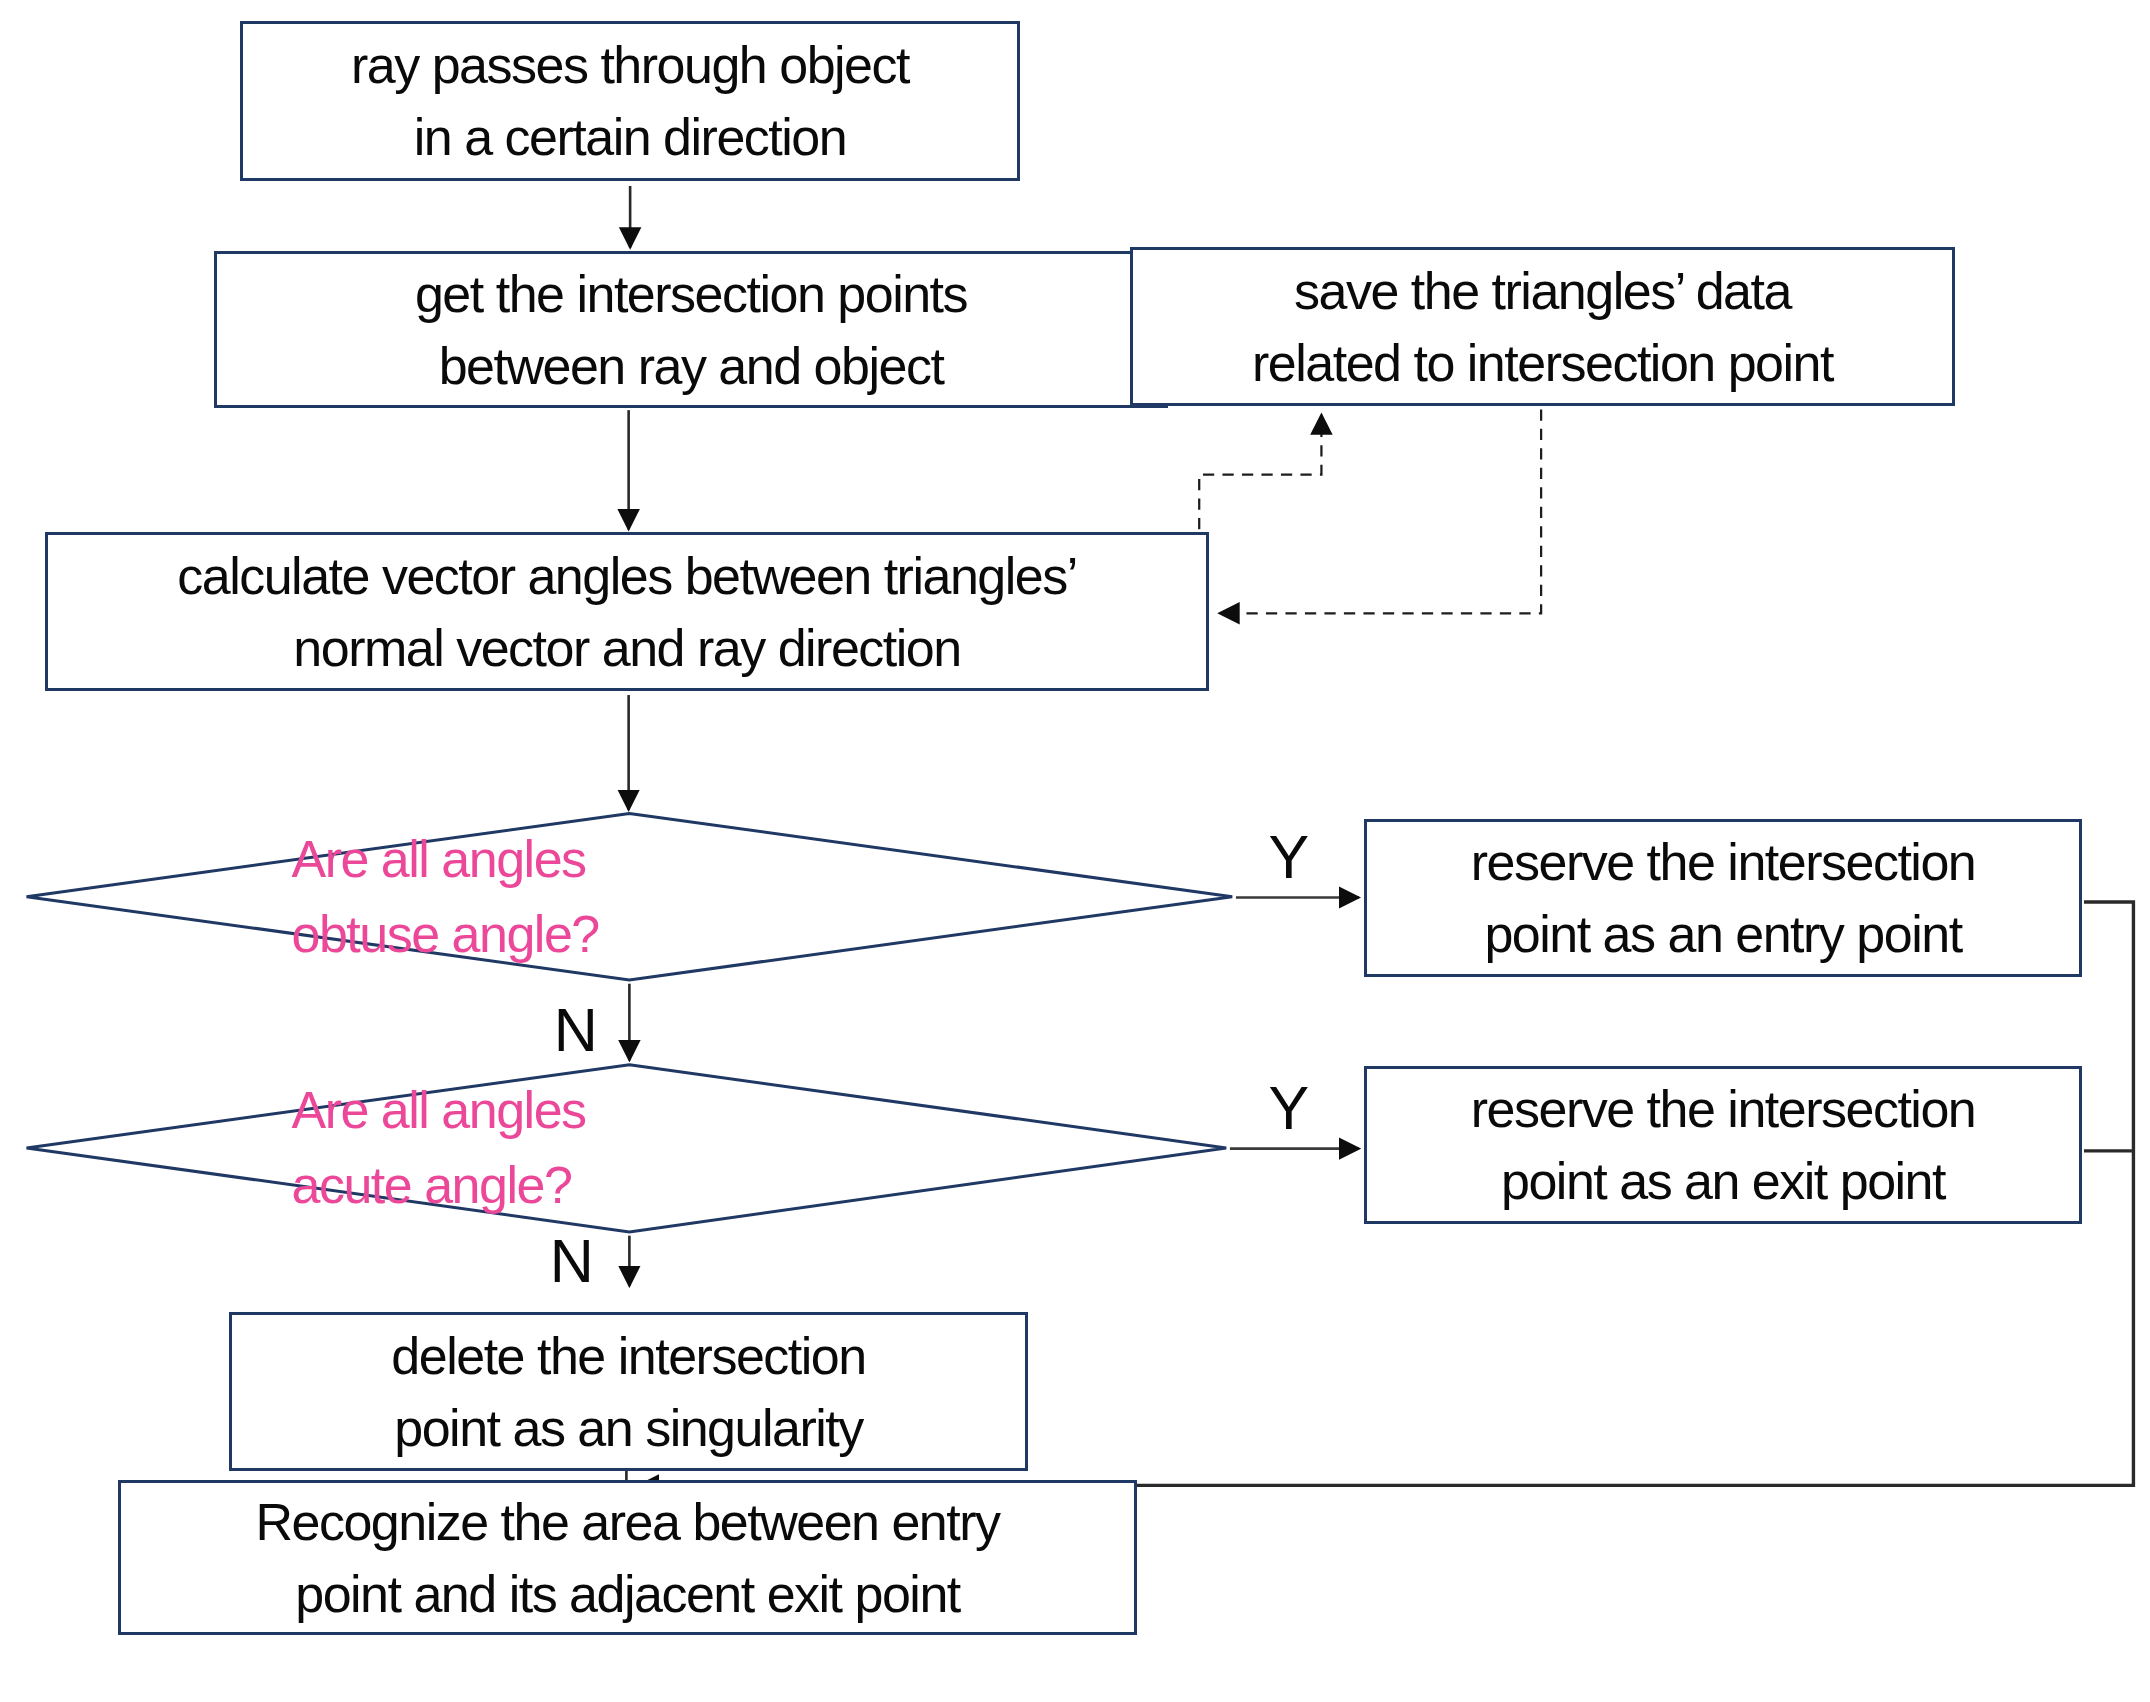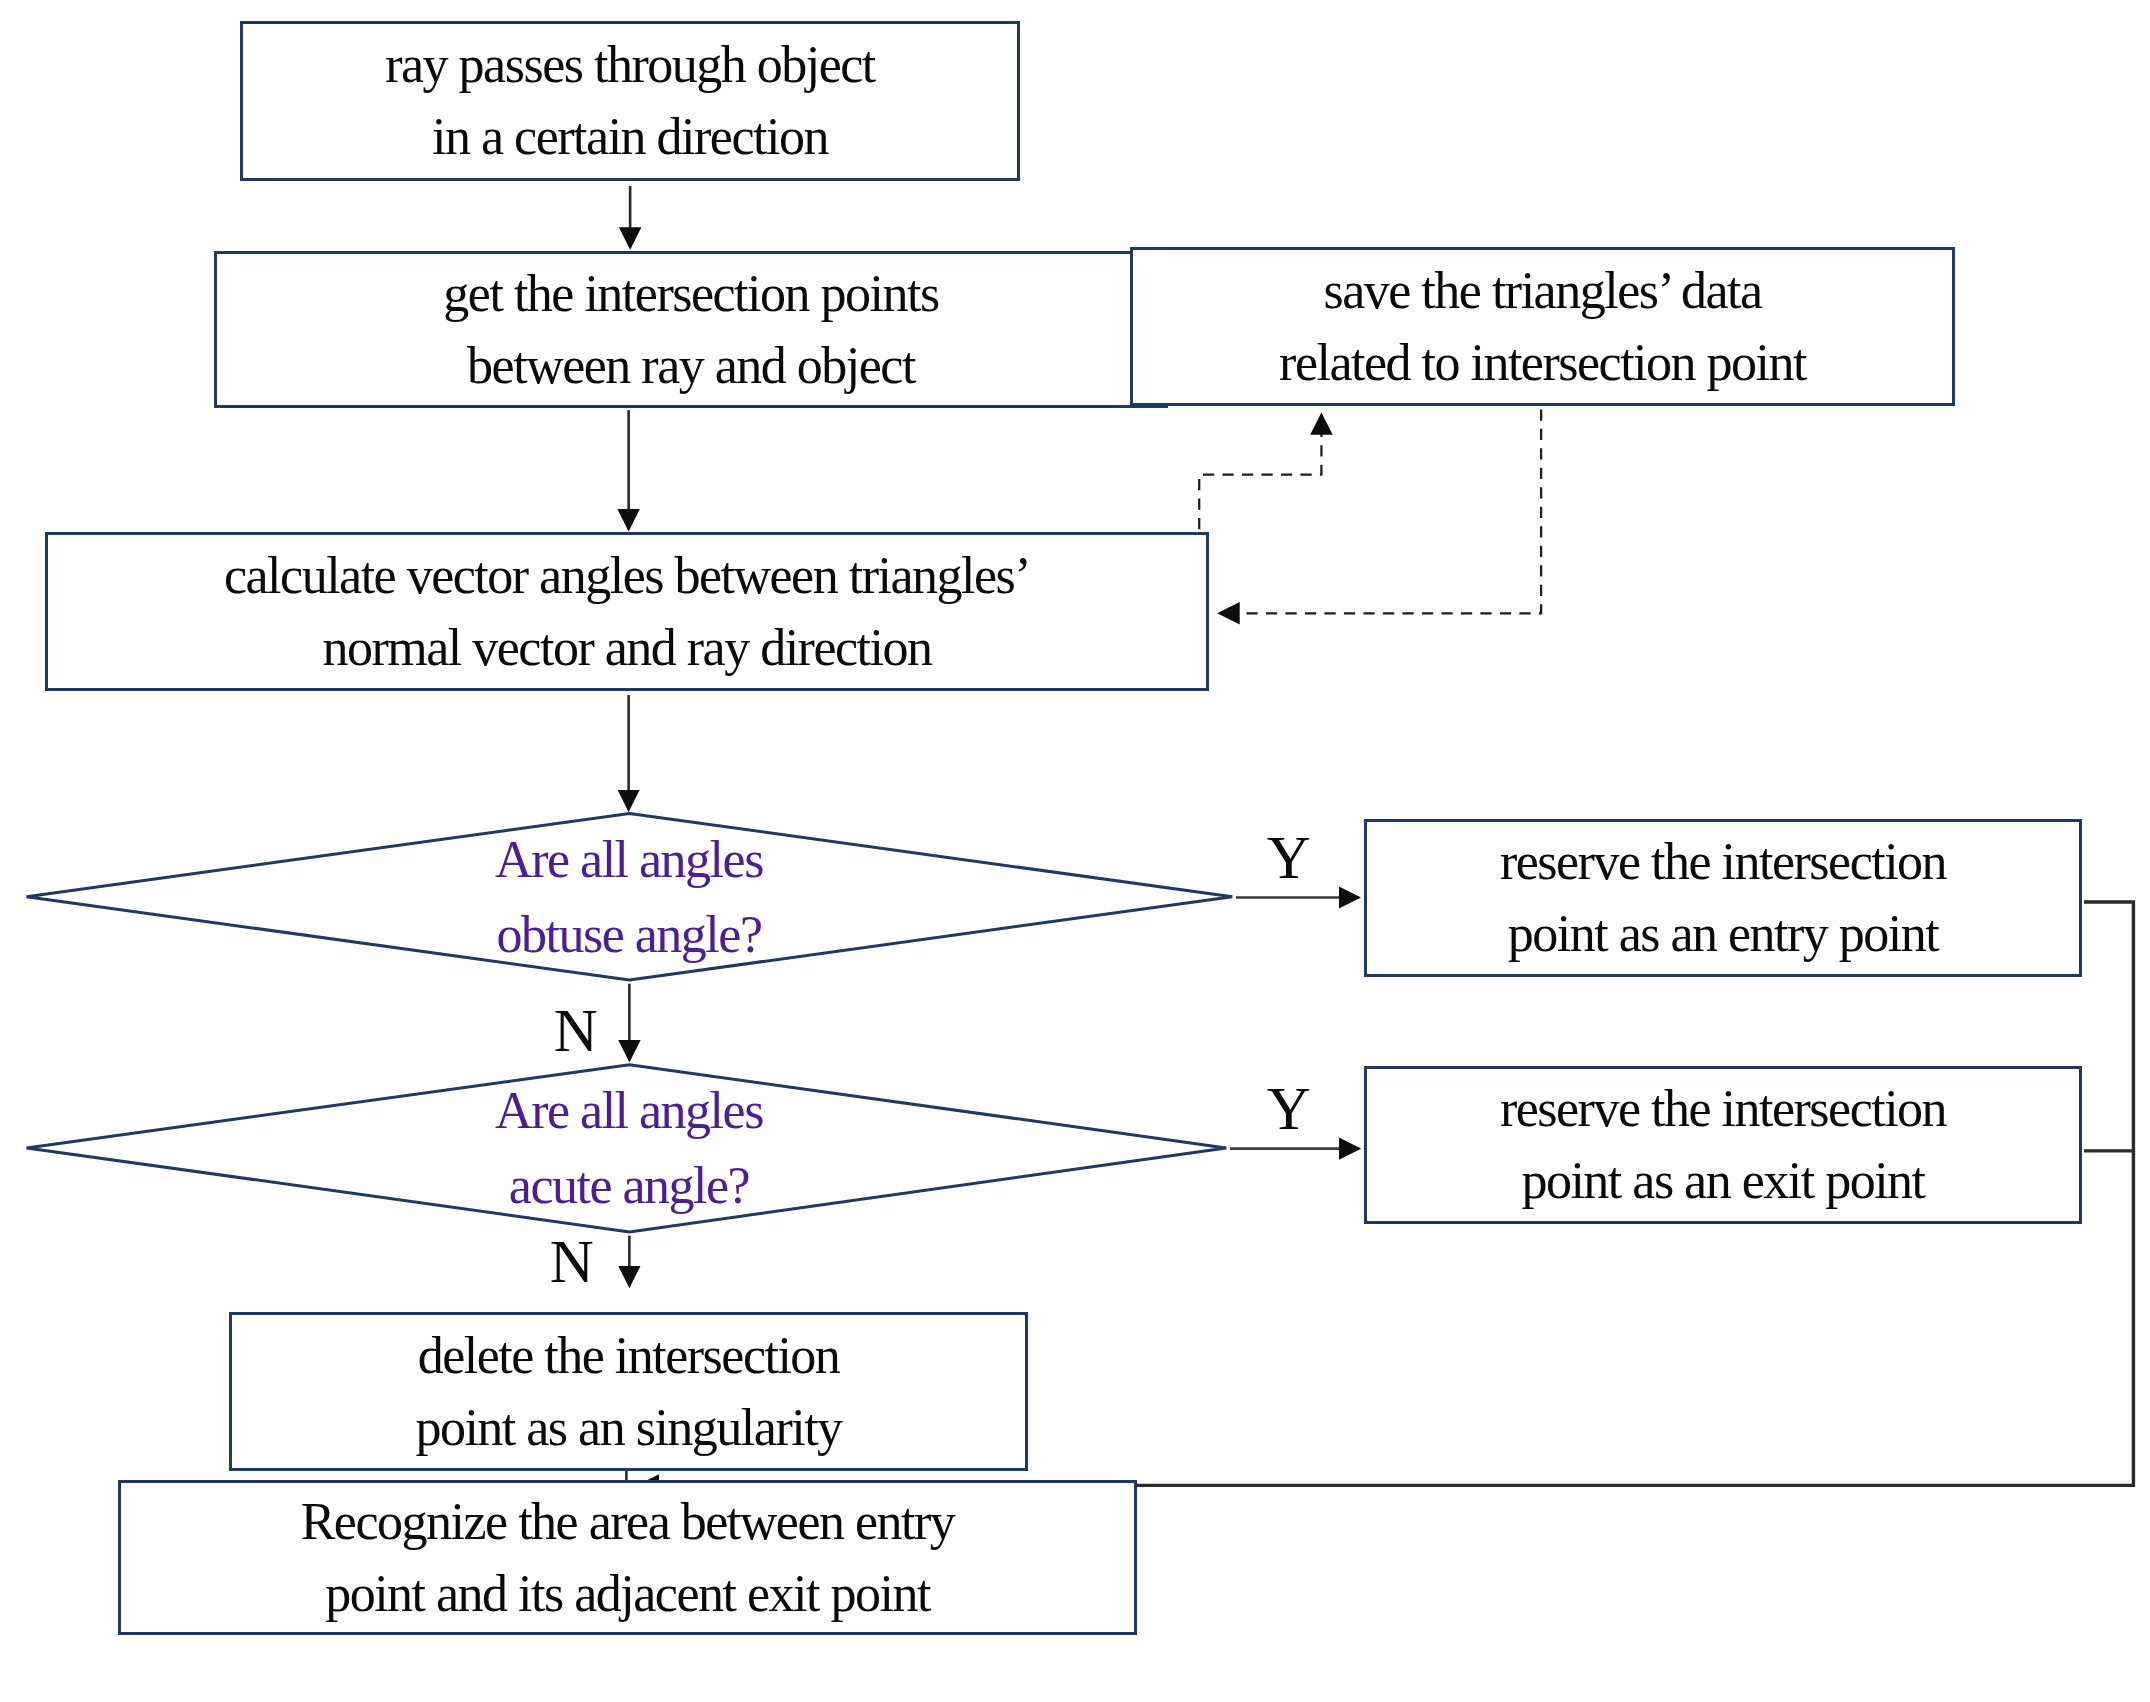--- a/index.html
+++ b/index.html
@@ -5,21 +5,21 @@
   html, body {
     margin: 0;
     padding: 0;
     background: #ffffff;
   }
   .canvas {
     position: relative;
     width: 2151px;
     height: 1702px;
     background: #ffffff;
-    font-family: Liberation Serif, serif;
+    font-family: Liberation Sans, sans-serif;
     color: #000000;
     overflow: hidden;
   }
   .layer {
     position: absolute;
     left: 0;
     top: 0;
   }
   .node {
     position: absolute;
@@ -32,26 +32,25 @@
     text-align: center;
     white-space: pre-line;
     font-size: 52px;
     line-height: 72px;
     letter-spacing: -1.5px;
     color: #0a0a0a;
   }
   .diamond-label {
     position: absolute;
     transform: translate(-50%, -50%);
-    text-align: center;
     white-space: pre-line;
     font-size: 52px;
     line-height: 75px;
     letter-spacing: -1.5px;
-    color: #4c1d95;
+    color: #ec4899;
     width: 675px;
   }
   .edge-label {
     position: absolute;
     transform: translate(-50%, -50%);
     font-size: 61px;
     line-height: 61px;
     letter-spacing: -1.5px;
     color: #0a0a0a;
   }

